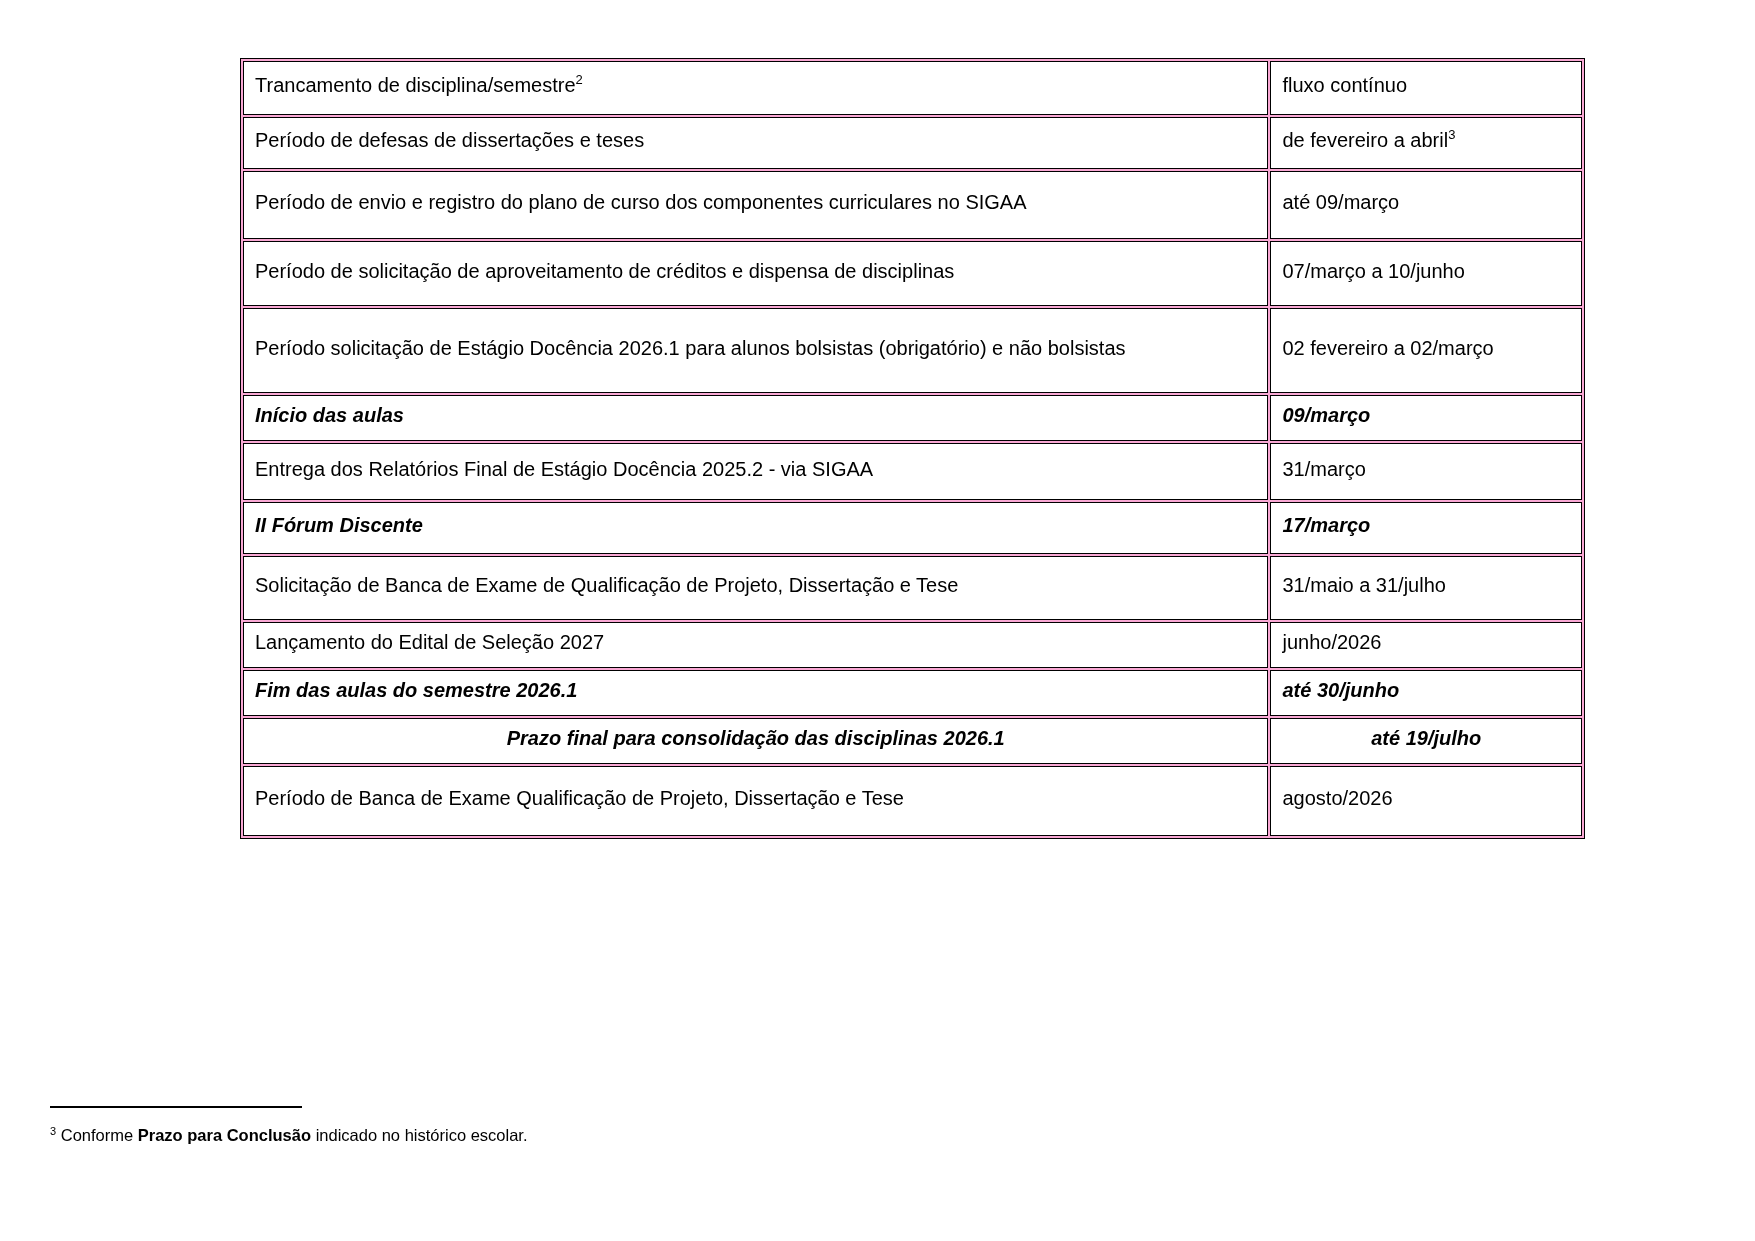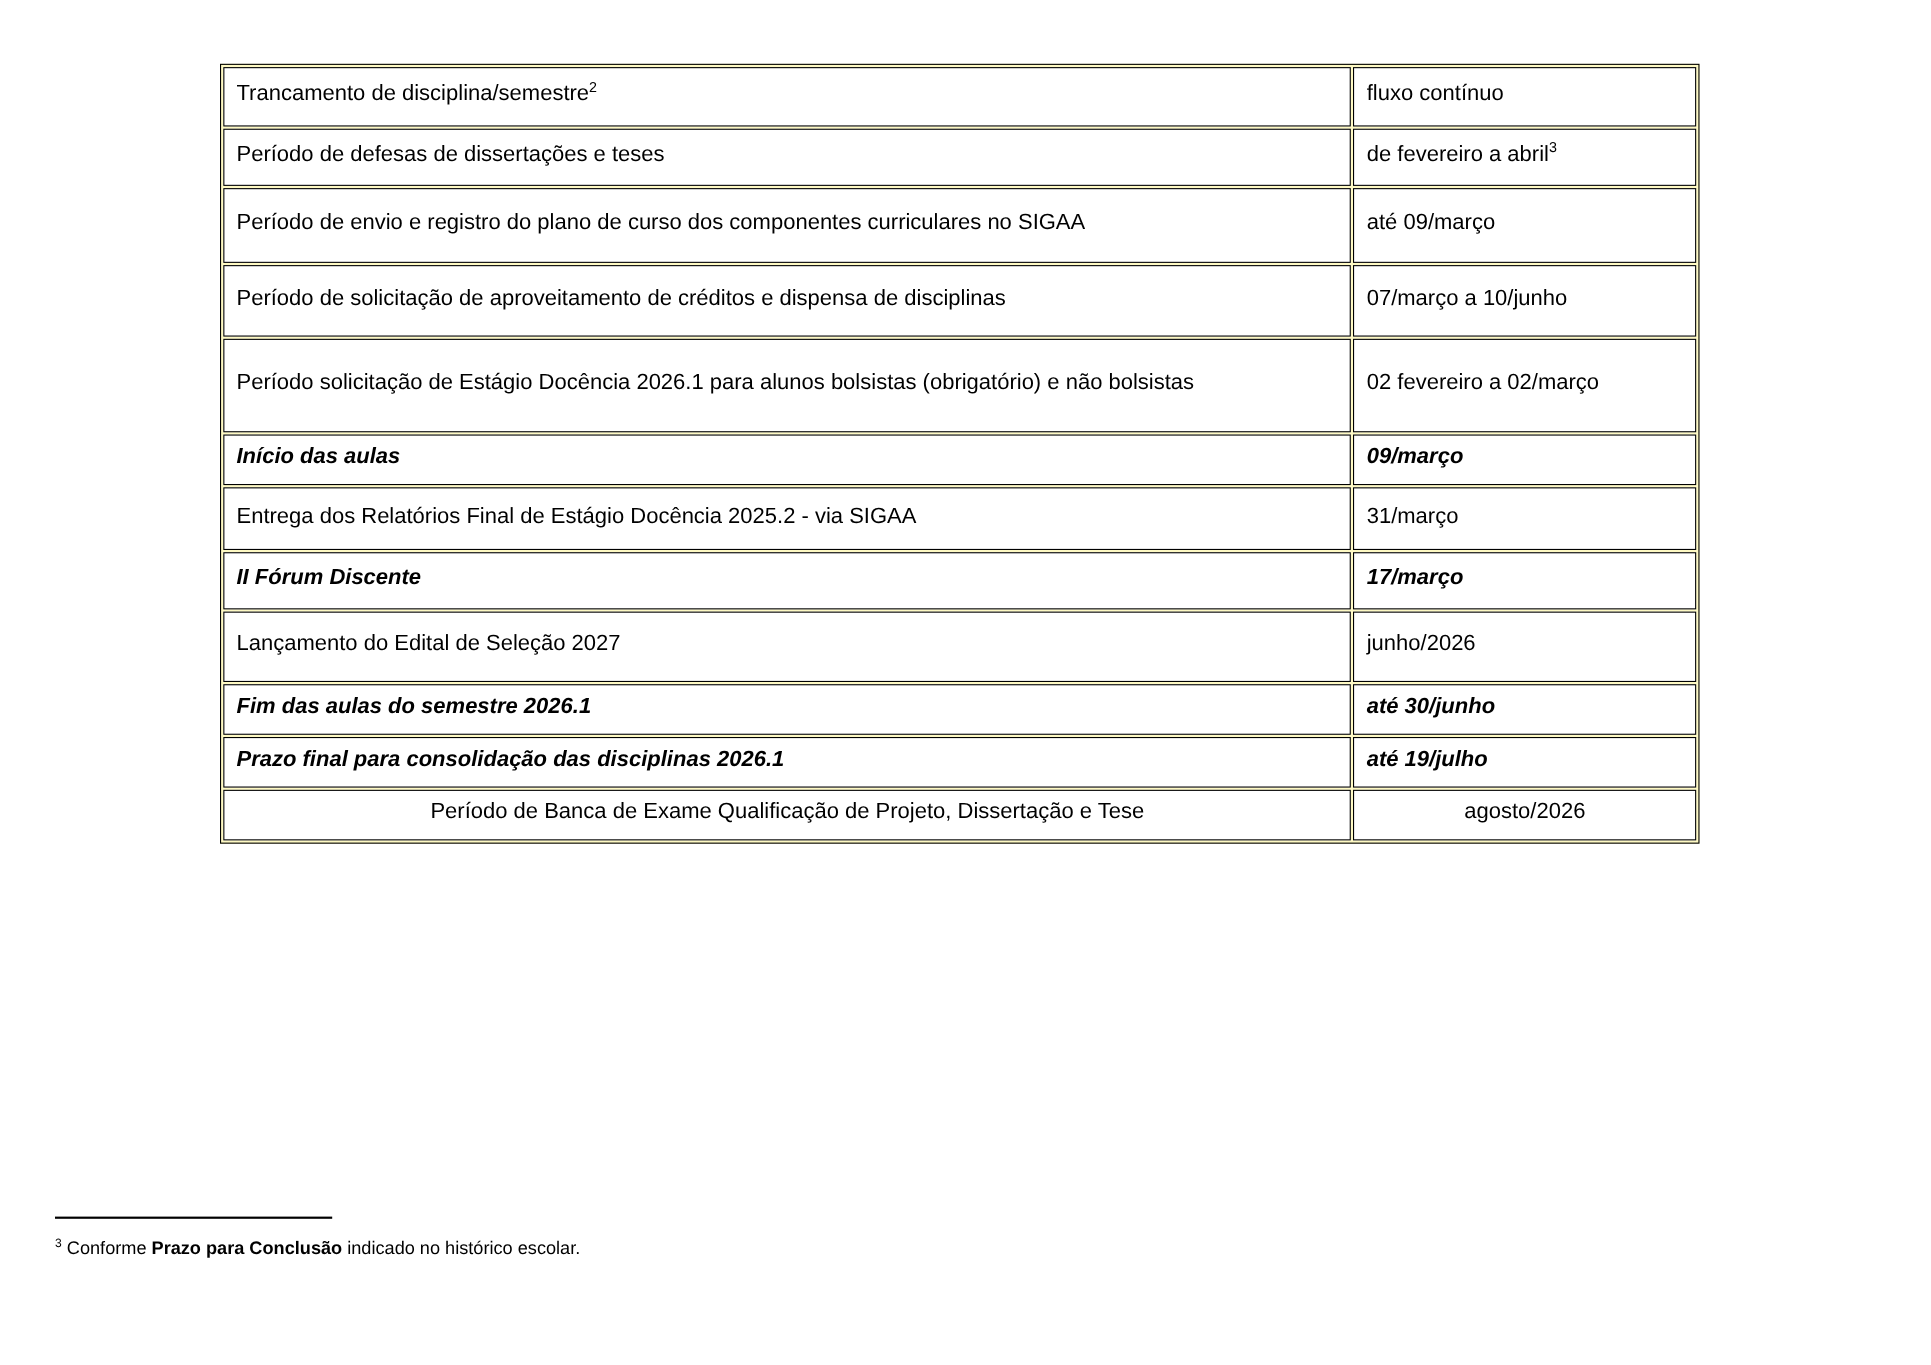--- a/index.html
+++ b/index.html
@@ -16,22 +16,23 @@
   .table-wrap {
     position: absolute;
     left: 200px; top: 58px;
     width: 1345px;
   }
   table.calendar {
     width: 100%;
     border-collapse: separate;
     border-spacing: 2px;       
     border: 1px solid #000;
-    background: #fef9c3;
+    background: #f9a8d4;
     table-layout: fixed;
+    margin-left: 40px;
   }
   table.calendar td {
     border: 1px solid #000;
     background: #fff;
     vertical-align: middle;
     font-size: 20px;
     line-height: 36px;          
     padding: 1px 11px 7px 11px;
     overflow: hidden;
   }
@@ -126,20 +127,24 @@
   </tr>
         <tr>
     <td class="label-cell"><span class="label-text">Entrega dos Relatórios Final de Estágio Docência 2025.2 - via SIGAA</span></td>
     <td class="date-cell"><span class="date-text">31/março</span></td>
   </tr>
         <tr class="bold">
     <td class="label-cell"><span class="label-text">II Fórum Discente</span></td>
     <td class="date-cell"><span class="date-text">17/março</span></td>
   </tr>
         <tr>
+    <td class="label-cell"><span class="label-text">Solicitação de Banca de Exame de Qualificação de Projeto, Dissertação e Tese</span></td>
+    <td class="date-cell"><span class="date-text">31/maio a 31/julho</span></td>
+  </tr>
+        <tr>
     <td class="label-cell"><span class="label-text">Lançamento do Edital de Seleção 2027</span></td>
     <td class="date-cell"><span class="date-text">junho/2026</span></td>
   </tr>
         <tr class="bold">
     <td class="label-cell"><span class="label-text">Fim das aulas do semestre 2026.1</span></td>
     <td class="date-cell"><span class="date-text">até 30/junho</span></td>
   </tr>
         <tr class="bold">
     <td class="label-cell"><span class="label-text">Prazo final para consolidação das disciplinas 2026.1</span></td>
     <td class="date-cell"><span class="date-text">até 19/julho</span></td>

